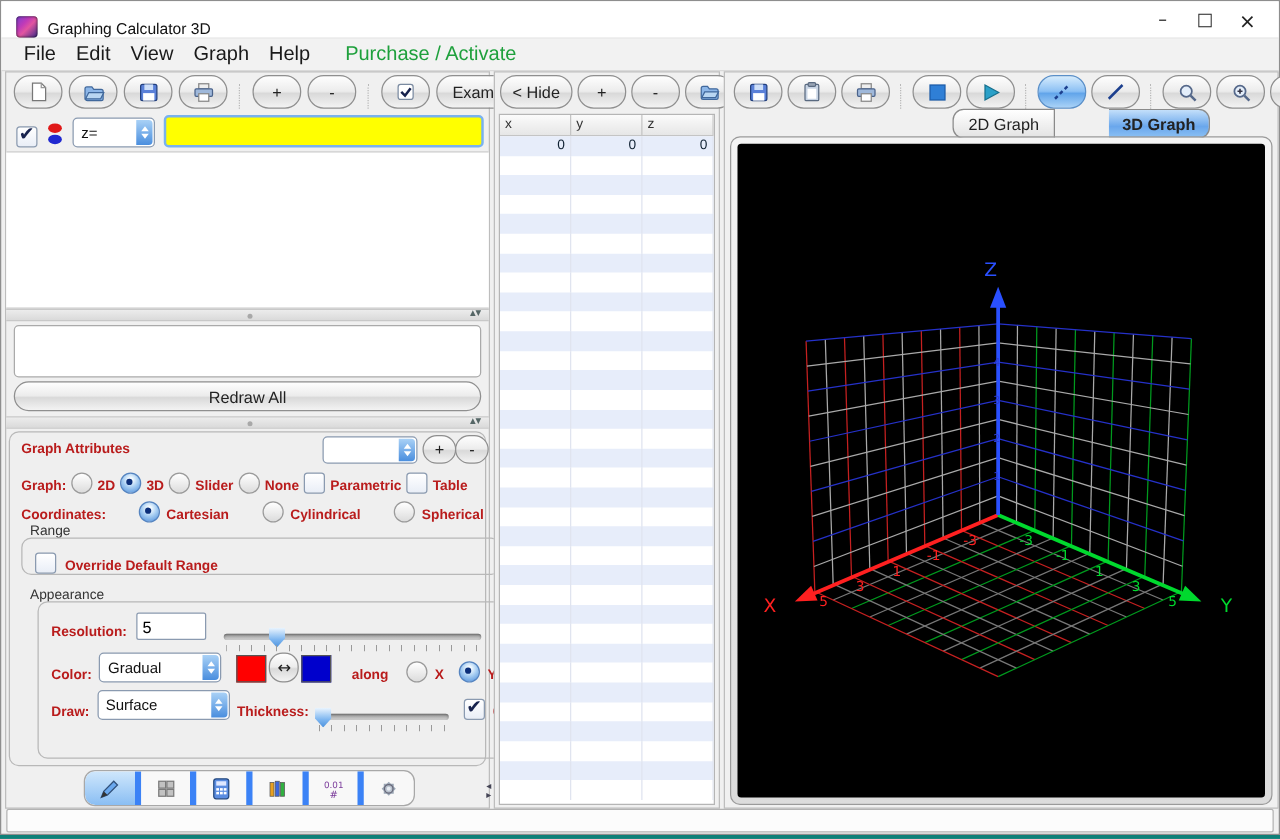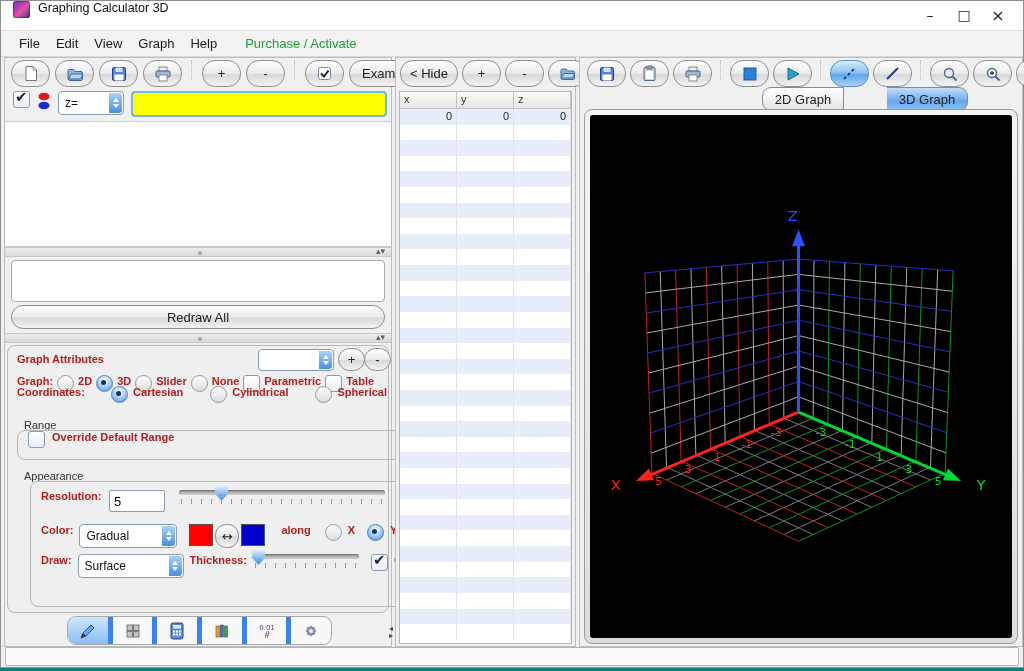--- a/index.html
+++ b/index.html
@@ -1,33 +1,33 @@
 <!DOCTYPE html>
 <html><head>
 <meta charset="utf-8">
 <style>
   html,body{margin:0;padding:0;width:1024px;height:671px;overflow:hidden;background:#0e8078;
     font-family:"Liberation Sans","DejaVu Sans",sans-serif;}
   .g{font-family:"DejaVu Sans",sans-serif;}
   .window{position:absolute;left:0;top:0;width:1024px;height:668px;background:#f0f0f0;
     border:1px solid #8e8e8e;box-sizing:border-box;}
   .abs{position:absolute;box-sizing:border-box;}
-  .r{display:flex;align-items:flex-start;}
+  .r{display:flex;align-items:flex-end;}
   
   .titlebar{left:0;top:0;width:100%;height:30px;background:#fff;border-bottom:1px solid #e2e2e2;}
   .appicon{width:17px;height:17px;margin:0 8px 0 12px;border-radius:3px;
     background:linear-gradient(135deg,#7a3fd0 0%,#c03ab8 35%,#e255a0 55%,#3a2a8a 100%);
     box-shadow:inset 0 0 2px #000;}
   .title{font-size:12.5px;color:#111;}
   .winbtn{width:34px;height:28px;display:flex;align-items:center;justify-content:center;
     font-size:14px;color:#222;}
   
   .menubar{left:0;top:30px;width:100%;height:26px;background:#f2f2f2;border-bottom:1px solid #d9d9d9;
     display:flex;align-items:center;padding-left:18px;}
-  .menuitem{font-size:13px;color:#1a1a1a;margin-right:16px;}
+  .menuitem{font-size:16px;color:#1a1a1a;margin-right:16px;}
   .menuitem.purchase{color:#1ea03c;margin-left:12px;}
   
   .panel{background:#f0f0f0;border:1px solid #bdbdbd;}
   
   .ob{height:25px;min-width:27px;padding:0 5px;border:1px solid #8f8f8f;border-radius:13px;
     background:linear-gradient(#fefefe,#ececec 48%,#d9d9d9 55%,#f3f3f3);
     display:inline-flex;align-items:center;justify-content:center;font-size:13px;color:#222;flex:none;}
   .ob.checked{background:linear-gradient(#d6ecfd,#8cc0f4 48%,#62a5ea 55%,#a9d2f7);border-color:#5a8fc8;}
   .vsep{width:1px;height:20px;border-left:1px dotted #b8b8b8;margin:0 4px;flex:none;}
   
@@ -67,21 +67,21 @@
     background:linear-gradient(#fbfbfb,#e6e6e6);border-bottom:1px solid #c4c4c4;}
   .thead div{font-size:11px;color:#333;padding-left:4px;border-right:1px solid #c4c4c4;line-height:15px;}
   .trow{display:grid;grid-template-columns:1fr 1fr 1fr;height:15.62px;}
   .trow.alt{background:#e7edfa;}
   .tcell{border-right:1px solid #e0e4ef;font-size:11px;color:#123;text-align:right;
     padding-right:4px;line-height:15.6px;}
   
   .tab{width:80px;height:22px;border:1px solid #8a8a8a;display:flex;align-items:center;justify-content:center;
     font-size:13px;color:#222;background:linear-gradient(#ffffff,#e3e3e3);margin-left:43px;}
   .tab.first{border-radius:9px 0 0 9px;}
-  .tab.last{border-radius:0 9px 9px 0;border-left:none;}
+  .tab.last{border-radius:0 9px 9px 0;border-left:none;font-weight:bold;}
   .tab.checked{background:linear-gradient(#c3dffa,#6aa7ec 60%,#8bc0f4);}
   .frame{border:1px solid #9a9a9a;border-radius:8px;background:linear-gradient(#f4f4f4,#dcdcdc);}
   .blackarea{position:absolute;left:5px;top:5px;right:5px;bottom:5px;background:#000;border-radius:3px;overflow:hidden;}
   .statusbar{background:#fcfcfc;border:1px solid #b3b3b3;border-radius:2px;}
   .toolcell{width:44px;height:27px;display:flex;align-items:center;justify-content:center;border-right:5px solid #3b82f6;}
   .toolcell:last-child{border-right:none;}
   .toolcell.checked{background:linear-gradient(#cfe7fc,#8abef3);border-radius:8px 0 0 8px;}
   .divhandle{font-size:8px;color:#445;line-height:7px;text-align:center;}
 </style>
 </head>
@@ -226,21 +226,21 @@
         <span class="rd"></span>
         <span class="lbl">Slider</span>
         <span class="rd"></span>
         <span class="lbl">None</span>
         <span class="cb"></span>
         <span class="lbl">Parametric</span>
         <span class="cb"></span>
         <span class="lbl">Table</span>
       </div>
 
-      <div class="abs r" style="left:9px;top:40px;width:370px;height:20px;gap:5px">
+      <div class="abs r" style="left:9px;top:52px;width:370px;height:20px;gap:5px">
         <span class="lbl" style="width:90px">Coordinates:</span>
         <span class="rd checked"></span>
         <span class="lbl" style="margin-right:22px">Cartesian</span>
         <span class="rd"></span>
         <span class="lbl" style="margin-right:22px">Cylindrical</span>
         <span class="rd"></span>
         <span class="lbl">Spherical</span>
       </div>
 
       <div class="abs grouplabel" style="left:16px;top:73px">Range</div>

